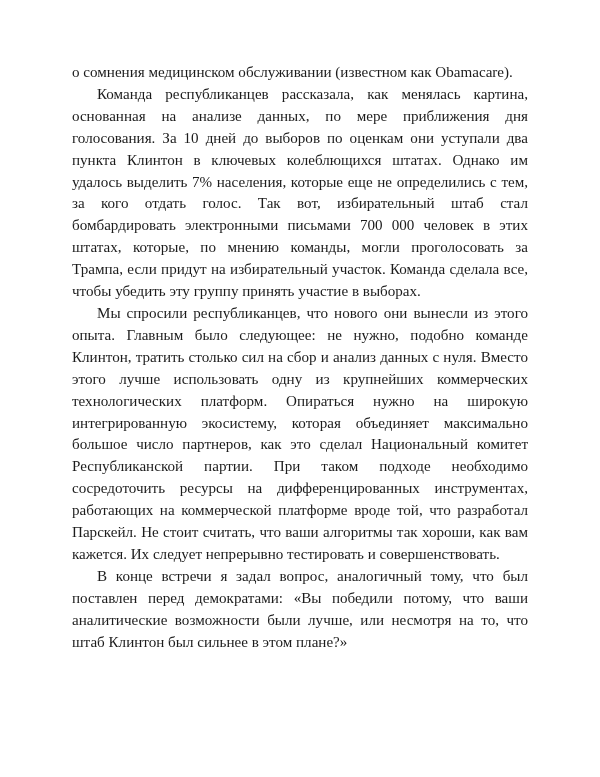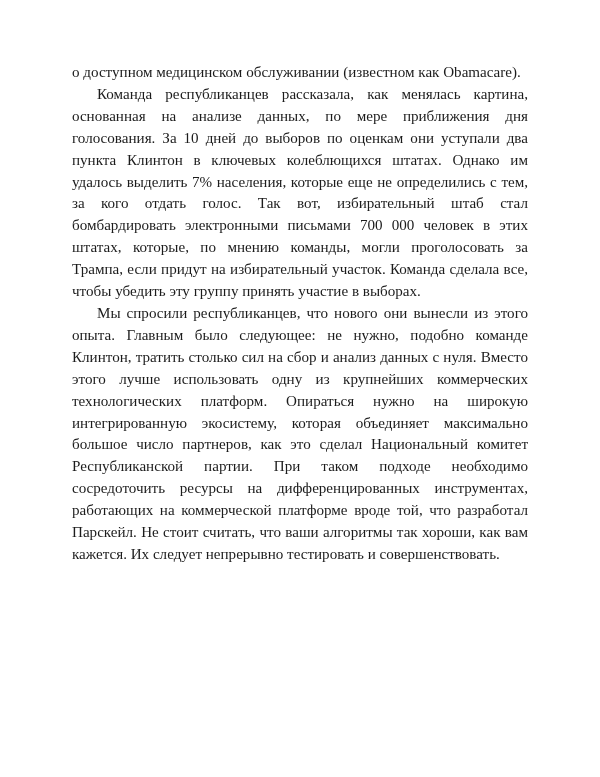--- a/index.html
+++ b/index.html
@@ -50,22 +50,23 @@
   .para.last-tight::after {
     content: none;
   }
 </style>
 </head>
 <body>
 
 <div class="page">
   <div class="text-column">
 
-    <p class="para no-indent last-tight">о доступном медицинском обслуживании (известном как Obamacare).</p>
+    <p class="para no-indent last-tight">о сомнения медицинском обслуживании (известном как Obamacare).</p>
 
     <p class="para last-tight">Команда республиканцев рассказала, как менялась картина, основанная на анализе данных, по мере приближения дня голосования. За 10 дней до выборов по оценкам они уступали два пункта Клинтон в ключевых колеблющихся штатах. Однако им удалось выделить 7% населения, которые еще не определились с тем, за кого отдать голос. Так вот, избирательный штаб стал бомбардировать электронными письмами 700 000 человек в этих штатах, которые, по мнению команды, могли проголосовать за Трампа, если придут на избирательный участок. Команда сделала все, чтобы убедить эту группу принять участие в выборах.</p>
 
     <p class="para last-tight">Мы спросили республиканцев, что нового они вынесли из этого опыта. Главным было следующее: не нужно, подобно команде Клинтон, тратить столько сил на сбор и анализ данных с нуля. Вместо этого лучше использовать одну из крупнейших коммерческих технологических платформ. Опираться нужно на широкую интегрированную экосистему, которая объединяет максимально большое число партнеров, как это сделал Национальный комитет Республиканской партии. При таком подходе необходимо сосредоточить ресурсы на дифференцированных инструментах, работающих на коммерческой платформе вроде той, что разработал Парскейл. Не стоит считать, что ваши алгоритмы так хороши, как вам кажется. Их следует непрерывно тестировать и совершенствовать.</p>
 
+    <p class="para last-tight">В конце встречи я задал вопрос, аналогичный тому, что был поставлен перед демократами: «Вы победили потому, что ваши аналитические возможности были лучше, или несмотря на то, что штаб Клинтон был сильнее в этом плане?»</p>
 
 
   </div>
 </div>
 
 </body></html>

